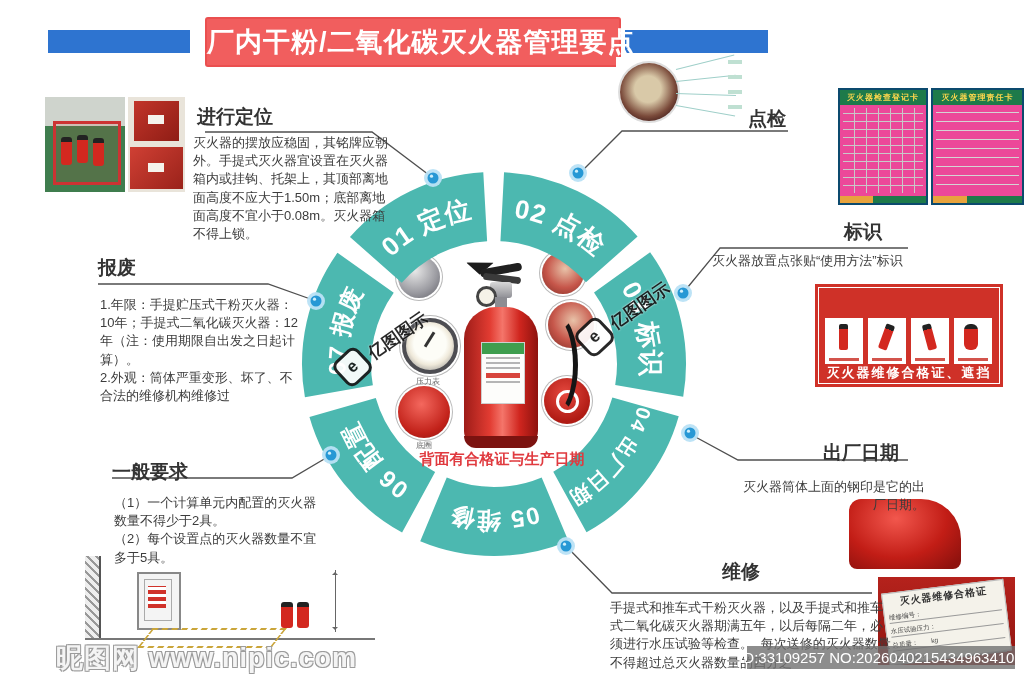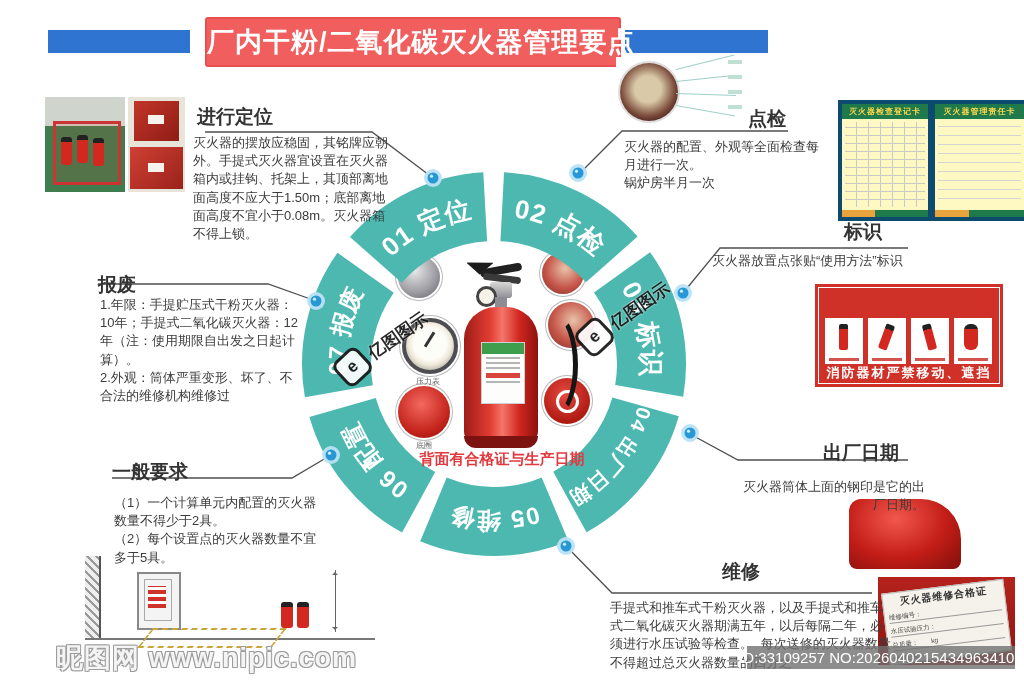--- a/index.html
+++ b/index.html
@@ -50,21 +50,21 @@
   #photo2 .boxtop{position:absolute;left:6px;top:4px;width:45px;height:40px;background:linear-gradient(135deg,#c2352a,#8f1d15);}
   #photo2 .boxbot{position:absolute;left:2px;top:50px;width:53px;height:42px;background:linear-gradient(135deg,#d04034,#9a221a);}
   #photo2 .tag{position:absolute;width:16px;height:9px;background:#f5f3ec;}
   
   #gaugefan{position:absolute;left:616px;top:57px;width:130px;height:72px;background:#fff;z-index:1;}
   #gaugefan .g{position:absolute;left:4px;top:6px;width:58px;height:58px;border-radius:50%;
                background:radial-gradient(circle at 48% 45%,#d9c9a8 0 30%,#7a4a3a 62%,#4a2420 78%,#2e1512);box-shadow:0 0 0 2px #ddd;}
   #gaugefan .fl{position:absolute;left:60px;height:1px;background:#9fcfc9;width:60px;transform-origin:left center;}
   #gaugefan .cap{position:absolute;left:112px;width:14px;height:4px;background:#bfe0d2;}
   
-  .card{position:absolute;top:100px;height:113px;background:#fef9c3;border:4px solid #0c4a6e;z-index:1;}
+  .card{position:absolute;top:88px;height:113px;background:#ec4899;border:2px solid #0c4a6e;z-index:1;}
   .card .ch{height:15px;background:#1e7a4a;color:#ffd84d;font-size:8px;font-weight:bold;
             display:flex;align-items:center;justify-content:center;letter-spacing:1px;white-space:nowrap;}
   .card .cb{position:absolute;left:3px;right:3px;top:18px;bottom:10px;}
   .grid{background-image:repeating-linear-gradient(0deg,transparent 0 7px,#c9c9c9 7px 8px),
         repeating-linear-gradient(90deg,transparent 0 11px,#c9c9c9 11px 12px);}
   .rows{background-image:repeating-linear-gradient(0deg,transparent 0 8px,#d4d4d4 8px 9px);}
   .card .cf{position:absolute;left:0;right:0;bottom:0;height:7px;background:linear-gradient(90deg,#e8a33d 0 38%,#1e7a4a 38%);}
   
   #sign{position:absolute;left:815px;top:284px;width:188px;height:103px;background:#cf3128;z-index:1;
         box-shadow:inset 0 0 0 3px #cf3128,inset 0 0 0 4px #fff;}
@@ -168,21 +168,21 @@
         </div>
       <div class="sq">
           <div class="mex" style="transform:rotate(-15deg);"></div>
           <div class="cap"></div>
         </div>
       <div class="sq">
           <div class="mex" style="left:10px;width:14px;border-radius:6px;"></div>
           <div class="cap"></div>
         </div>
     </div>
-    <div class="sf">消防器材严禁移动、遮挡</div>
+    <div class="sf">灭火器维修合格证、遮挡</div>
   </div>
 
   <div id="cyl">
       <div class="c"></div>
     </div>
 
   <div id="rlabel">
     <div class="paper">
       <div class="rt">灭火器维修合格证</div>
       <div class="fr">维修编号：</div>
@@ -202,37 +202,35 @@
     <div class="dash"></div>
     <div class="ex" style="left:196px;"></div>
     <div class="ex" style="left:212px;"></div>
     <div class="dim"></div>
   </div>
 
   <div class="hd" style="left:197px;top:104px;">进行定位</div>
   <div class="bd" style="left:193px;top:134px;width:204px;">灭火器的摆放应稳固，其铭牌应朝外。手提式灭火器宜设置在灭火器箱内或挂钩、托架上，其顶部离地面高度不应大于1.50m；底部离地面高度不宜小于0.08m。灭火器箱不得上锁。</div>
 
   <div class="hd" style="left:748px;top:106px;">点检</div>
-  <div class="bd" style="left:624px;top:138px;width:206px;">灭火器的配置、外观等全面检查每月进行一次。
-锅炉房半月一次</div>
 
   <div class="hd" style="left:844px;top:219px;">标识</div>
   <div class="bd" style="left:712px;top:252px;width:205px;">灭火器放置点张贴“使用方法”标识</div>
 
   <div class="hd" style="left:823px;top:440px;">出厂日期</div>
   <div class="bd" style="left:733px;top:478px;width:192px;text-align:right;">灭火器筒体上面的钢印是它的出厂日期。</div>
 
   <div class="hd" style="left:722px;top:559px;">维修</div>
   <div class="bd" style="left:610px;top:600px;width:282px;font-family:Liberation Mono, monospace;">手提式和推车式干粉灭火器，以及手提式和推车式二氧化碳灭火器期满五年，以后每隔二年，必须进行水压试验等检查。 每次送修的灭火器数量不得超过总灭火器数量的四分之一</div>
 
   <div class="hd" style="left:112px;top:459px;">一般要求</div>
   <div class="bd" style="left:114px;top:494px;width:212px;">（1）一个计算单元内配置的灭火器数量不得少于2具。
 （2）每个设置点的灭火器数量不宜多于5具。</div>
 
-  <div class="hd" style="left:98px;top:272px;">报废</div>
+  <div class="hd" style="left:98px;top:255px;">报废</div>
   <div class="bd" style="left:100px;top:296px;width:204px;">1.年限：手提贮压式干粉灭火器：10年；手提式二氧化碳灭火器：12年（注：使用期限自出发之日起计算）。
 2.外观：筒体严重变形、坏了、不合法的维修机构维修过</div>
 
   <svg id="overlay" width="1024" height="683">
       <polyline points="205,132 372,132 433,178" fill="none" stroke="#4f4f4f" stroke-width="1.3"></polyline>
       <polyline points="788,131 622,131 578,175" fill="none" stroke="#4f4f4f" stroke-width="1.3"></polyline>
       <polyline points="908,248 720,248 683,293" fill="none" stroke="#4f4f4f" stroke-width="1.3"></polyline>
       <polyline points="908,460 738,460 690,434" fill="none" stroke="#4f4f4f" stroke-width="1.3"></polyline>
       <polyline points="872,593 612,593 566,546" fill="none" stroke="#4f4f4f" stroke-width="1.3"></polyline>
       <polyline points="112,478 292,478 331,455" fill="none" stroke="#4f4f4f" stroke-width="1.3"></polyline>

